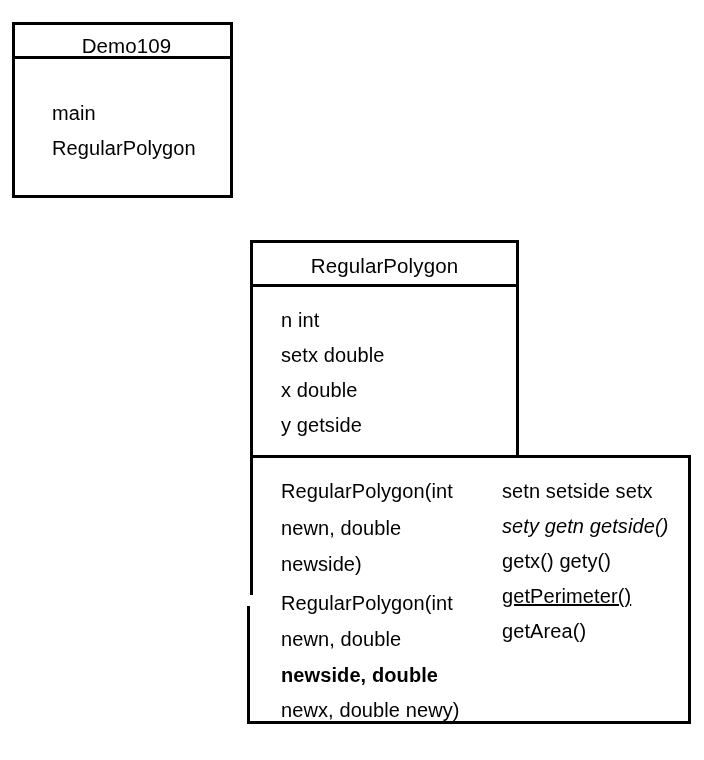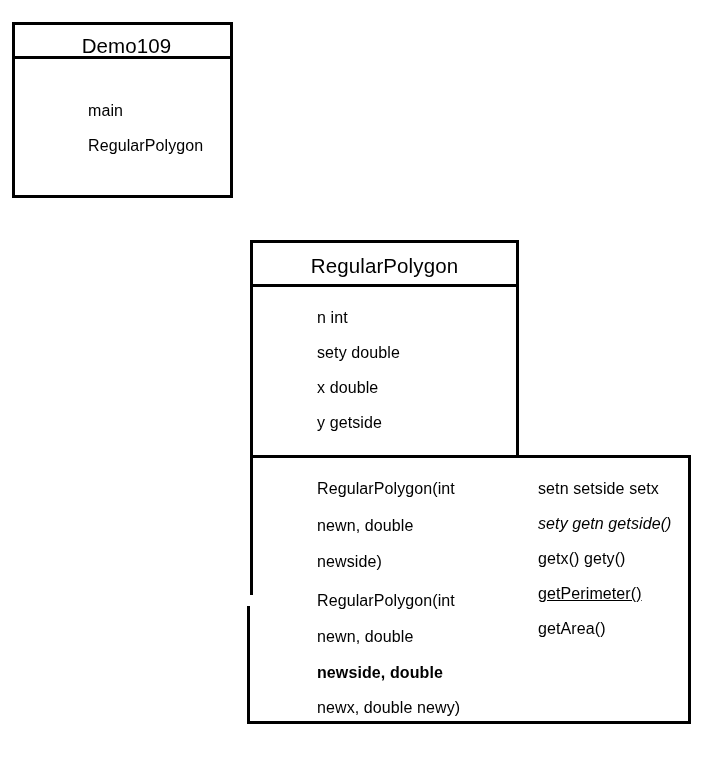--- a/index.html
+++ b/index.html
@@ -41,22 +41,21 @@
     position: absolute;
     white-space: nowrap;
     line-height: 1;
     font-size: 20px;
     letter-spacing: 0.1px;
   }
   .txt-title {
     font-size: 20.5px;
   }
   .txt-body {
-    font-size: 16px;
-    margin-left: 36px;
+    font-size: 20px;
   }
 
   
   .clip-bottom {
     position: absolute;
     overflow: hidden;
   }
 </style>
 </head>
 <body>
@@ -90,21 +89,21 @@
 
     <div class="seg-v" style="left:250px; top:457px; height:138px;"></div>
     <div class="seg-v" style="left:247px; top:606px; height:118px;"></div>
 
     <div class="seg-v" style="left:688px; top:455px; height:269px;"></div>
     <div class="seg-h" style="left:247px; top:721px; width:444px;"></div>
 
     <div class="txt txt-title" style="left:250px; top:256px; width:269px; text-align:center; white-space:normal;">RegularPolygon</div>
 
     <div class="txt txt-body" style="left:281px; top:310px;">n int</div>
-    <div class="txt txt-body" style="left:281px; top:345px;">sety double</div>
+    <div class="txt txt-body" style="left:281px; top:345px;">setx double</div>
     <div class="txt txt-body" style="left:281px; top:380px;">x double</div>
     <div class="txt txt-body" style="left:281px; top:415px;">y getside</div>
 
     <div class="txt txt-body" style="left:281px; top:481px;">RegularPolygon(int</div>
     <div class="txt txt-body" style="left:281px; top:518px;">newn, double</div>
     <div class="txt txt-body" style="left:281px; top:554px;">newside)</div>
     <div class="txt txt-body" style="left:281px; top:593px;">RegularPolygon(int</div>
     <div class="txt txt-body" style="left:281px; top:629px;">newn, double</div>
     <div class="txt txt-body" style="left:281px; top:665px;font-weight:bold;">newside, double</div>
 

